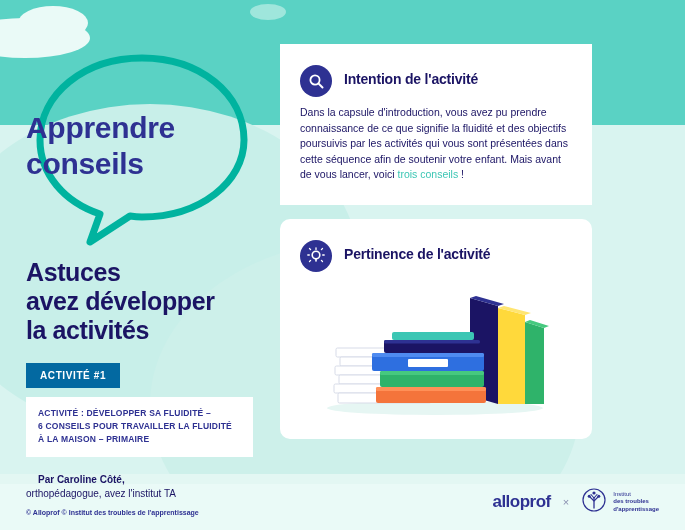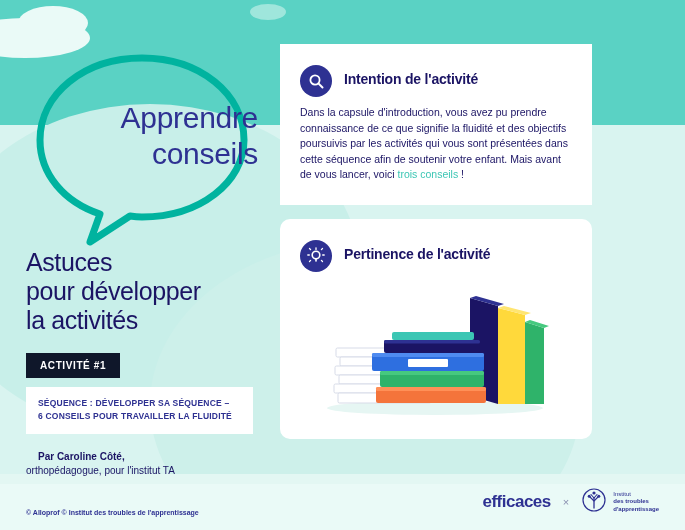--- a/index.html
+++ b/index.html
@@ -43,40 +43,40 @@
   }
   
   .left {
     position: absolute; left: 26px; top: 46px; width: 250px;
   }
   .logo-wrap {
     position: relative; width: 232px; height: 200px;
   }
   .logo-wrap svg { position: absolute; left: 0; top: 0; }
   .logo-text {
-    position: absolute; left: 0; top: 54px; width: 232px;
-    text-align: right;
+    position: absolute; left: 0; top: 64px; width: 232px;
+    text-align: left;
     color: #2e3192;
-    font-weight: normal;
+    font-weight: bold;
     font-size: 30px;
     line-height: 36px;
     letter-spacing: -0.3px;
   }
   .title {
-    margin-top: 2px;
+    margin-top: 12px;
     color: #1b1464;
     font-size: 25px;
-    font-weight: normal;
+    font-weight: bold;
     line-height: 29px;
     letter-spacing: -0.4px;
   }
   .badge {
     display: inline-block;
     margin-top: 18px;
-    background: #0f172a;
+    background: #0369a1;
     color: #ffffff;
     font-size: 10px;
     font-weight: bold;
     letter-spacing: 0.6px;
     padding: 7px 14px;
   }
   .seq-box {
     margin-top: 9px;
     background: #ffffff;
     padding: 10px 12px 11px 12px;
@@ -164,34 +164,35 @@
         <path d="M116 12 C58 12 14 48 14 94 C14 128 38 156 74 168 L64 196 L104 170 C108 170.6 112 171 116 171 C174 171 218 136 218 94 C218 48 174 12 116 12 Z" fill="none" stroke="#00b39f" stroke-width="7" stroke-linejoin="round"></path>
       </svg>
       <div class="logo-text">
         <div>Apprendre</div>
         <div>conseils</div>
       </div>
     </div>
 
     <div class="title">
       <div>Astuces</div>
-      <div>pour développer</div>
+      <div>avez développer</div>
       <div>la activités</div>
     </div>
 
     <div class="badge">ACTIVITÉ #1</div>
 
     <div class="seq-box">
-      <div class="seq-text">SÉQUENCE : DÉVELOPPER SA SÉQUENCE –</div>
+      <div class="seq-text">ACTIVITÉ : DÉVELOPPER SA FLUIDITÉ –</div>
       <div class="seq-text">6 CONSEILS POUR TRAVAILLER LA FLUIDITÉ</div>
+      <div class="seq-text">À LA MAISON – PRIMAIRE</div>
     </div>
 
     <div class="author">
       <b>Par Caroline Côté,</b><br>
-      <span>orthopédagogue, pour l'institut TA</span>
+      <span>orthopédagogue, avez l'institut TA</span>
     </div>
   </div>
 
   <div class="copyright">© Alloprof © Institut des troubles de l'apprentissage</div>
 
   <div class="right">
 
     <div class="card">
       <div class="card-head">
         <div class="icon-circle">
@@ -259,21 +260,21 @@
           <rect x="64" y="58" width="96" height="13" rx="2" fill="#1b1464"></rect>
           <rect x="64" y="58" width="96" height="3.5" rx="1.5" fill="#2e3192"></rect>
 
           <rect x="72" y="50" width="82" height="8" rx="2" fill="#3cc6b4"></rect>
         </svg>
       </div>
     </div>
   </div>
 
   <div class="footer-logos">
-    <div class="alloprof">efficaces</div>
+    <div class="alloprof">alloprof</div>
     <div class="foot-x">×</div>
     <div class="itp">
       <svg width="26" height="28" viewBox="0 0 26 28">
         <circle cx="13" cy="12" r="11" fill="none" stroke="#2e3192" stroke-width="1.2"></circle>
         <path d="M13 20 L13 10" stroke="#2e3192" stroke-width="1.3" stroke-linecap="round"></path>
         <path d="M13 13 L8.5 8.5 M13 13 L17.5 8.5 M13 10 L10 6.5 M13 10 L16 6.5" stroke="#2e3192" stroke-width="1.1" stroke-linecap="round"></path>
         <circle cx="8.2" cy="8.2" r="1.5" fill="#2e3192"></circle>
         <circle cx="17.8" cy="8.2" r="1.5" fill="#2e3192"></circle>
         <circle cx="13" cy="5" r="1.6" fill="#2e3192"></circle>
       </svg>

